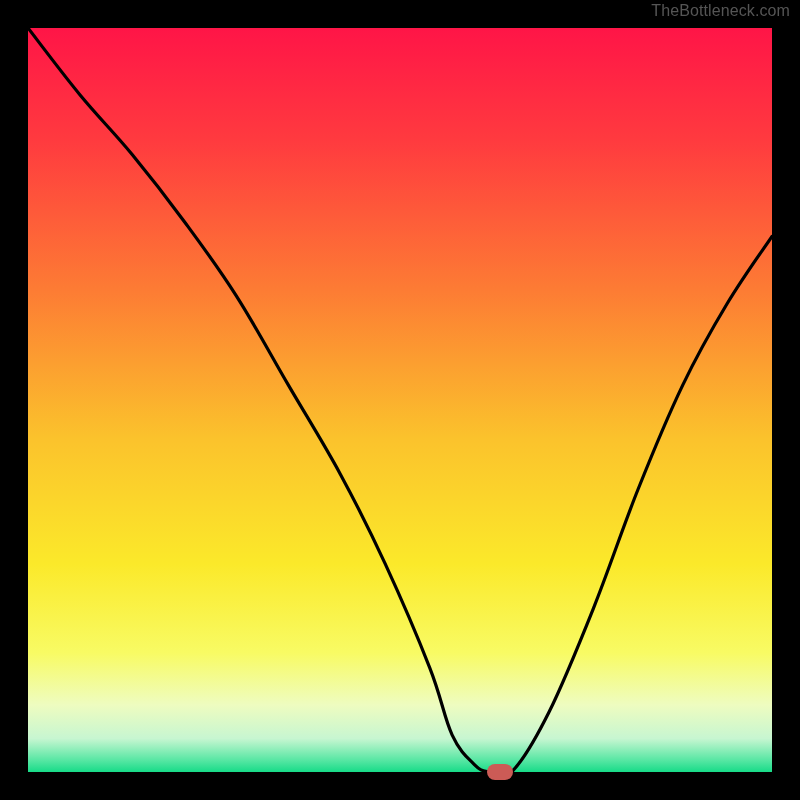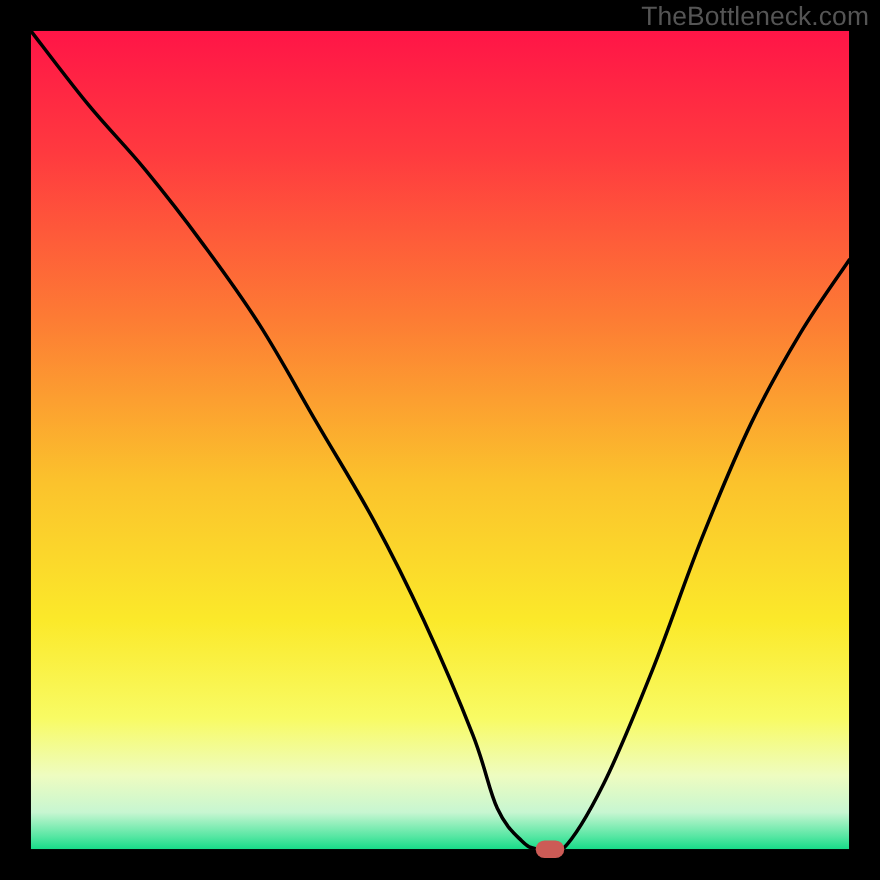--- a/index.html
+++ b/index.html
@@ -15,21 +15,21 @@
     position: relative;
     width: 800px;
     height: 800px;
     background: #000;
   }
   .watermark {
     position: absolute;
     top: 2px;
     right: 10px;
     color: #555;
-    font-size: 24px;
+    font-size: 16px;
     font-weight: 500;
     z-index: 10;
     letter-spacing: 0.1px;
   }
   .plot {
     position: absolute;
     left: 28px;
     top: 28px;
     width: 744px;
     height: 744px;

